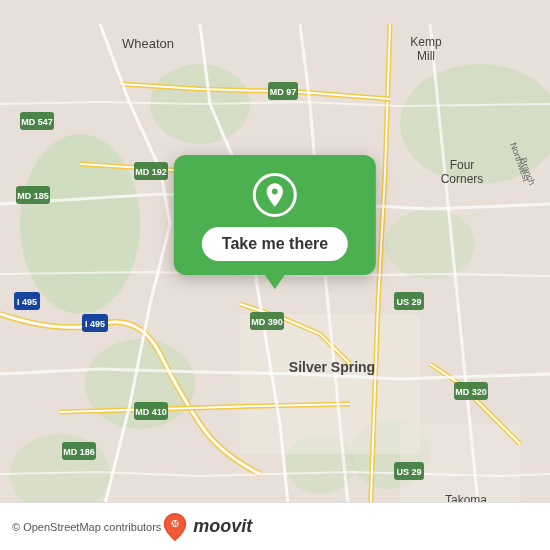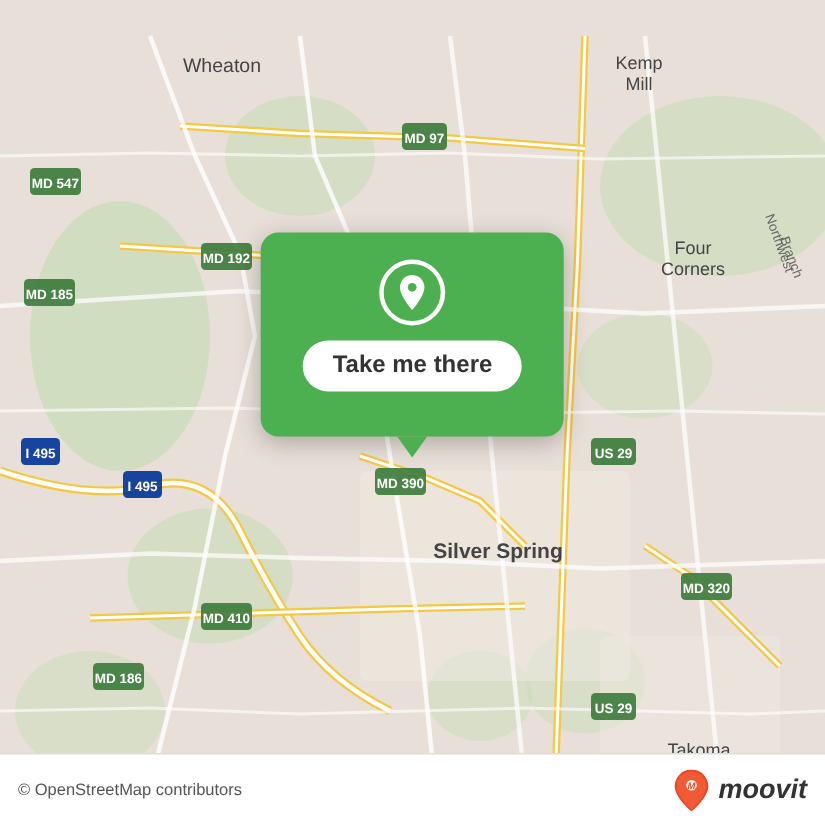--- a/index.html
+++ b/index.html
@@ -29,21 +29,20 @@
     
     #bottom-bar {
       position: absolute;
       bottom: 0;
       left: 0;
       right: 0;
       height: 48px;
       background: white;
       display: flex;
       align-items: center;
-      justify-content: space-between;
       padding: 0 12px;
       border-top: 1px solid #ddd;
       z-index: 10;
     }
 
     #attribution {
       font-size: 11px;
       color: #555;
     }
 
@@ -76,21 +75,21 @@
     }
 
     
     #popup-card {
       position: absolute;
       top: 155px;
       left: 50%;
       transform: translateX(-50%);
       background: #4CAF50;
       border-radius: 12px;
-      padding: 18px 28px 30px 28px;
+      padding: 18px 28px 14px 28px;
       display: flex;
       flex-direction: column;
       align-items: center;
       gap: 10px;
       z-index: 20;
       box-shadow: 0 4px 16px rgba(0,0,0,0.25);
       min-width: 180px;
     }
 
     #popup-card::after {

